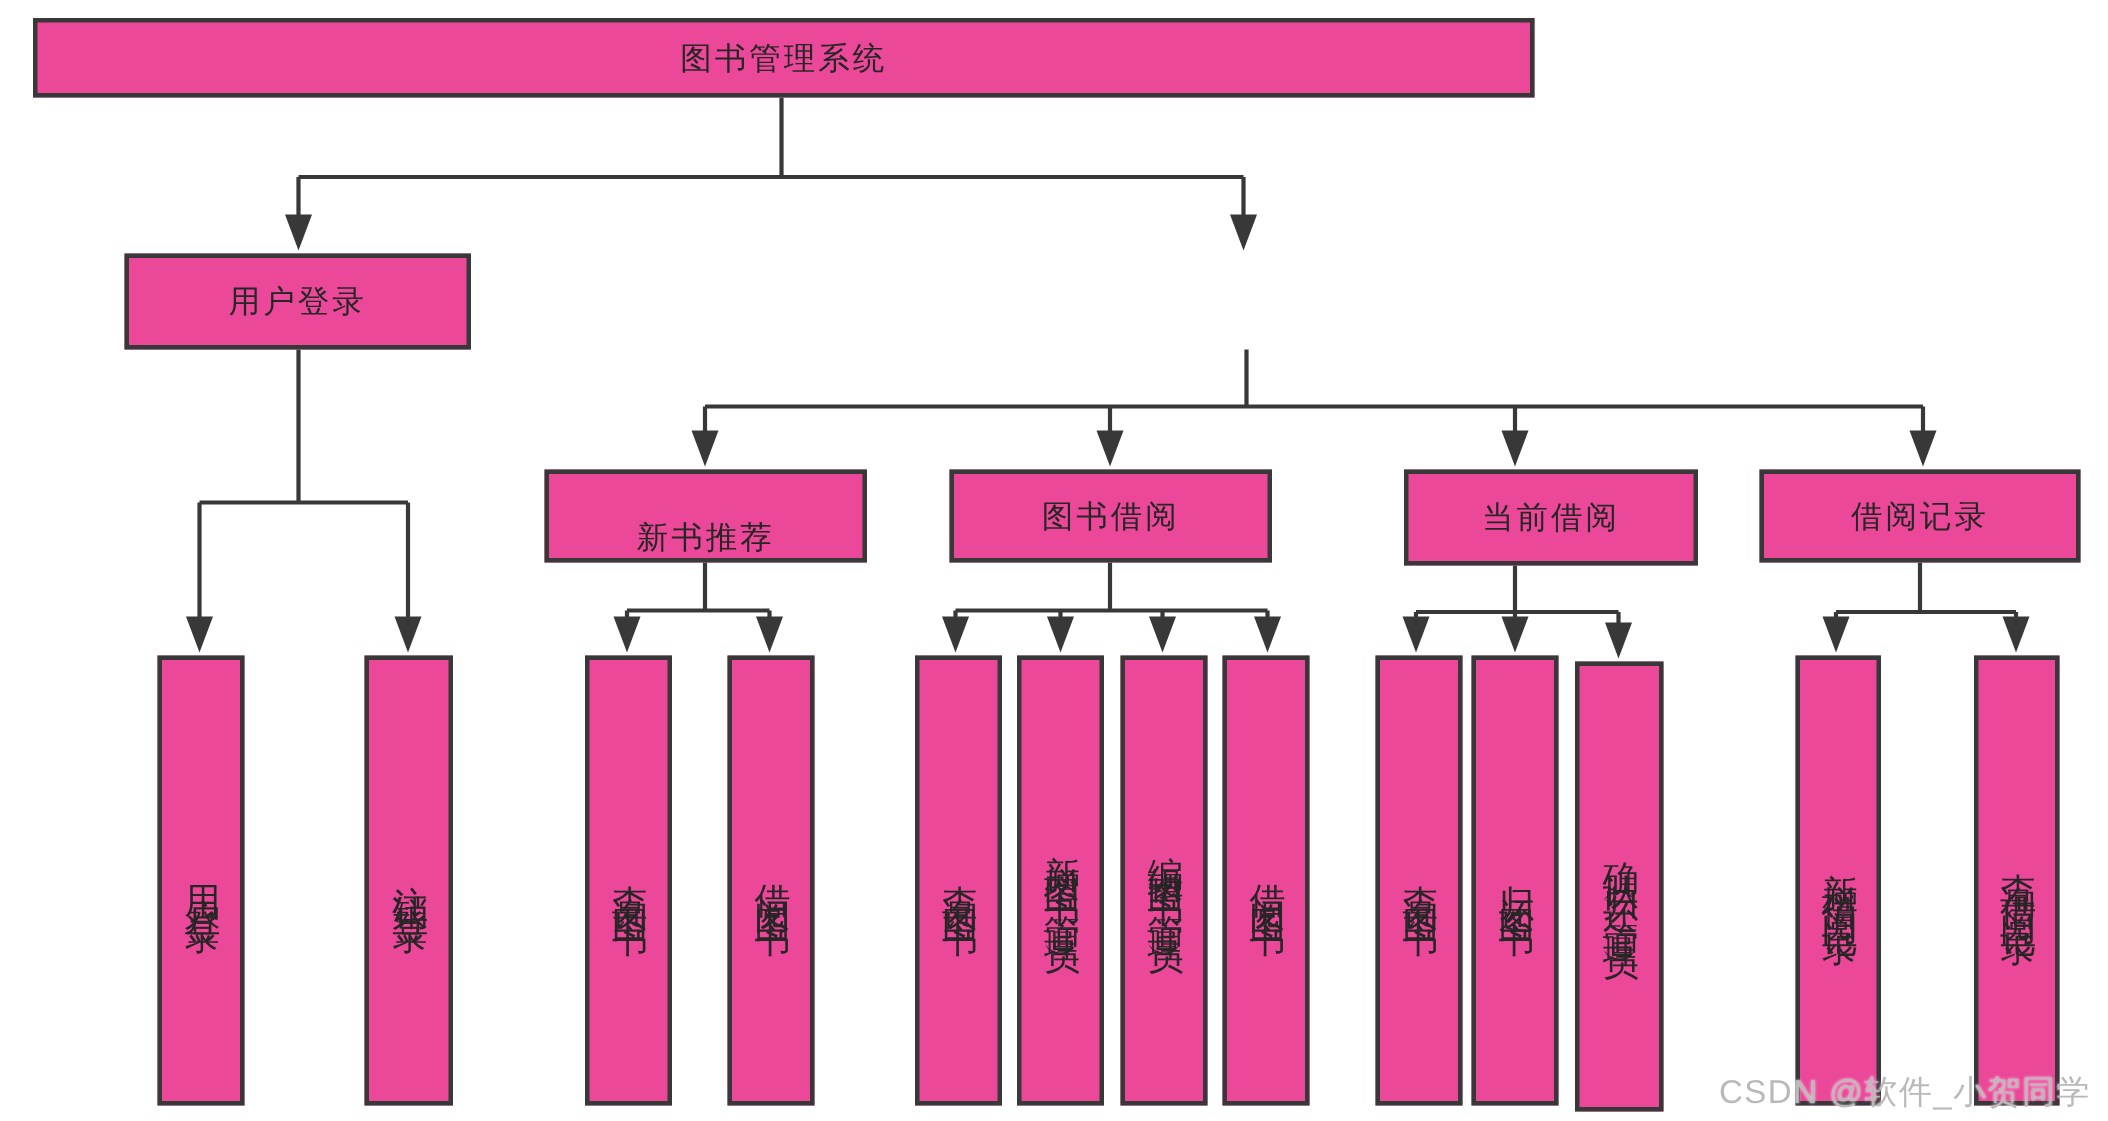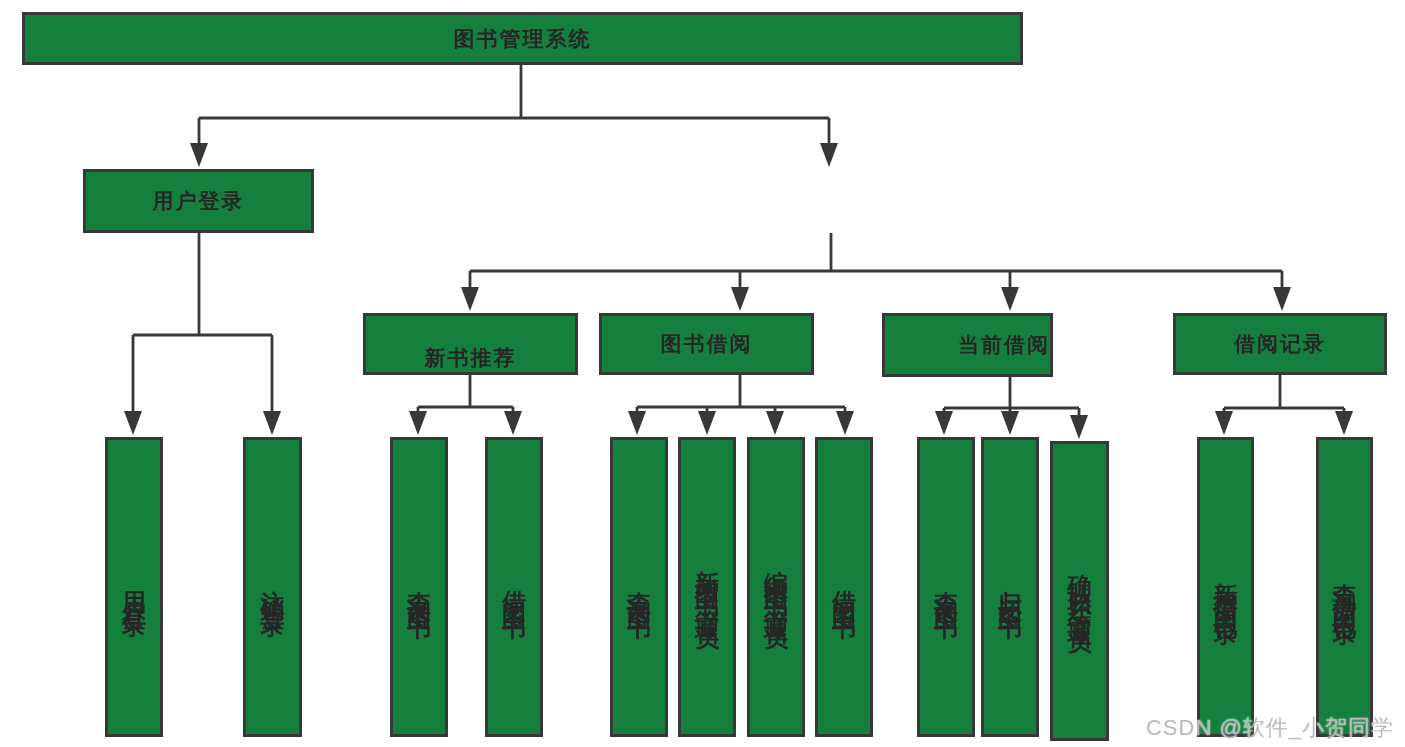--- a/index.html
+++ b/index.html
@@ -14,26 +14,25 @@
   .wires {
     position: absolute;
     left: 0; top: 0;
     width: 1405px; height: 747px;
     pointer-events: none;
   }
   .node {
     position: absolute;
     box-sizing: border-box;
     border: 3px solid #383838;
-    background: #15803d;
+    background: #ec4899;
     display: flex;
     align-items: center;
     justify-content: center;
     color: #262626;
-    font-weight: bold;
   }
   .hnode {
     font-size: 21px;
     letter-spacing: 2px;
     white-space: nowrap;
   }
   .root-node {
     left: 22px; top: 12px; width: 1001px; height: 53px;
     font-size: 21px;
   }
@@ -126,24 +125,24 @@
     <span>图书管理系统</span>
   </div>
 
   <div class="node hnode" style="left:83px; top:169px; width:231px; height:64px;">
     <span>用户登录</span>
   </div>
 
   <div class="node hnode" style="left:363px; top:313px; width:215px; height:62px;align-items:flex-end;">
     <span>新书推荐</span>
   </div>
-  <div class="node hnode" style="left:599px; top:313px; width:215px; height:62px;">
+  <div class="node hnode" style="left:633px; top:313px; width:215px; height:62px;">
     <span>图书借阅</span>
   </div>
-  <div class="node hnode" style="left:882px; top:313px; width:171px; height:64px;justify-content:flex-end;">
+  <div class="node hnode" style="left:936px; top:313px; width:196px; height:64px;">
     <span>当前借阅</span>
   </div>
   <div class="node hnode" style="left:1173px; top:313px; width:214px; height:62px;">
     <span>借阅记录</span>
   </div>
 
   <div class="node leaf" style="left:105px;">
     <span class="vtext">用户登录</span>
   </div>
   <div class="node leaf" style="left:243px; width:59px;">

